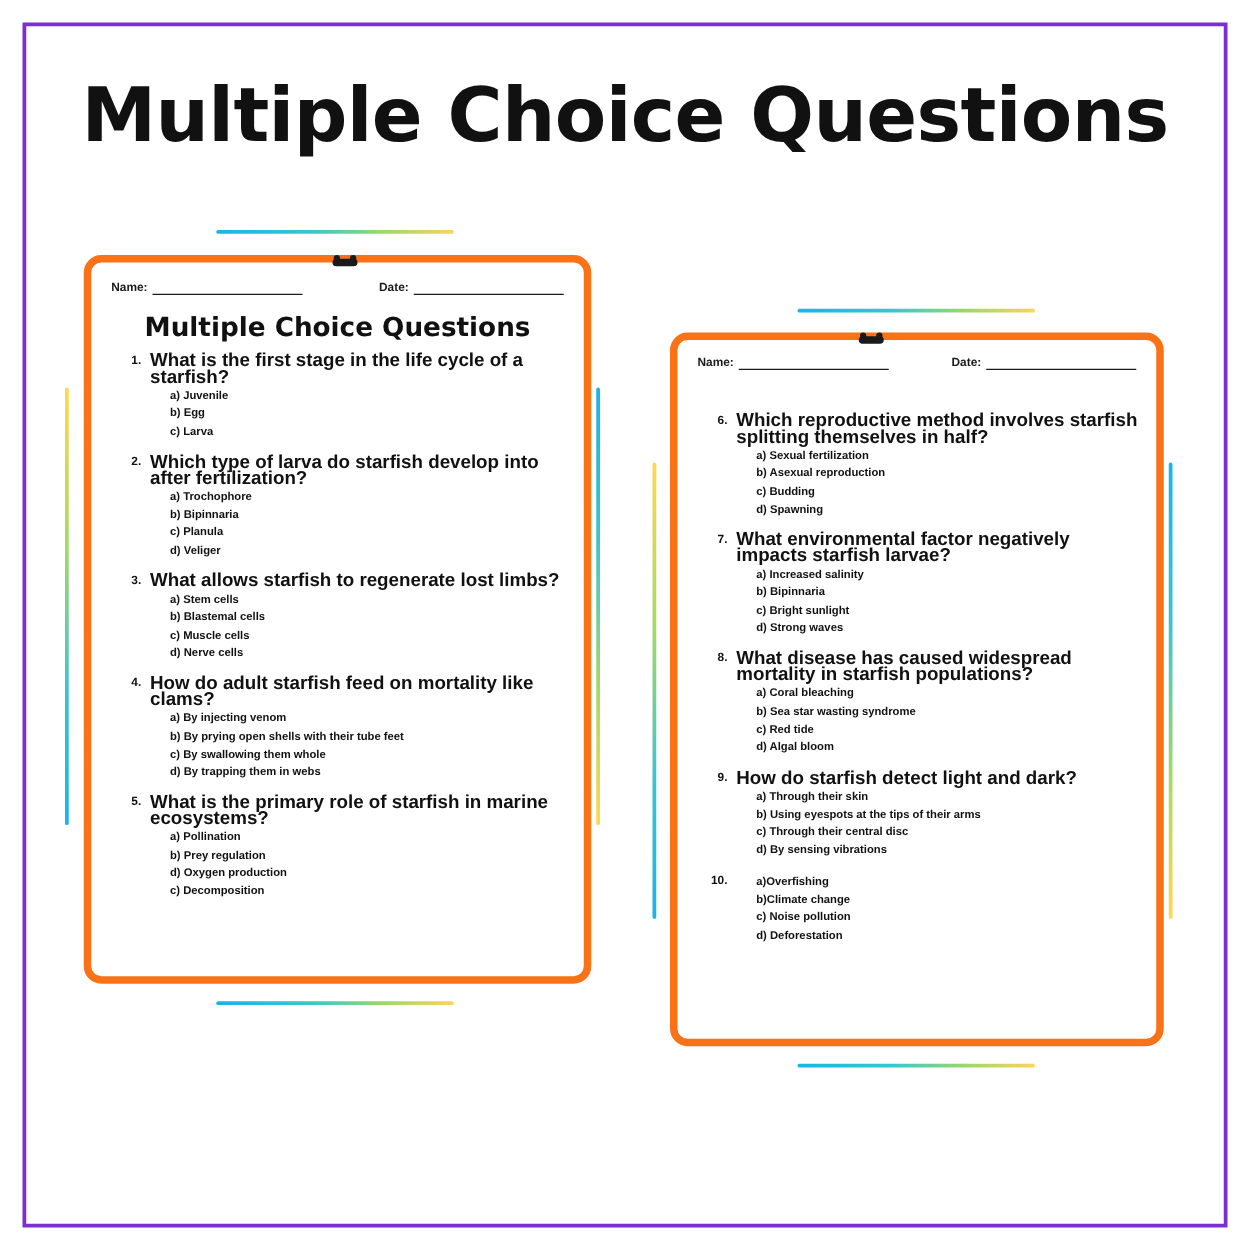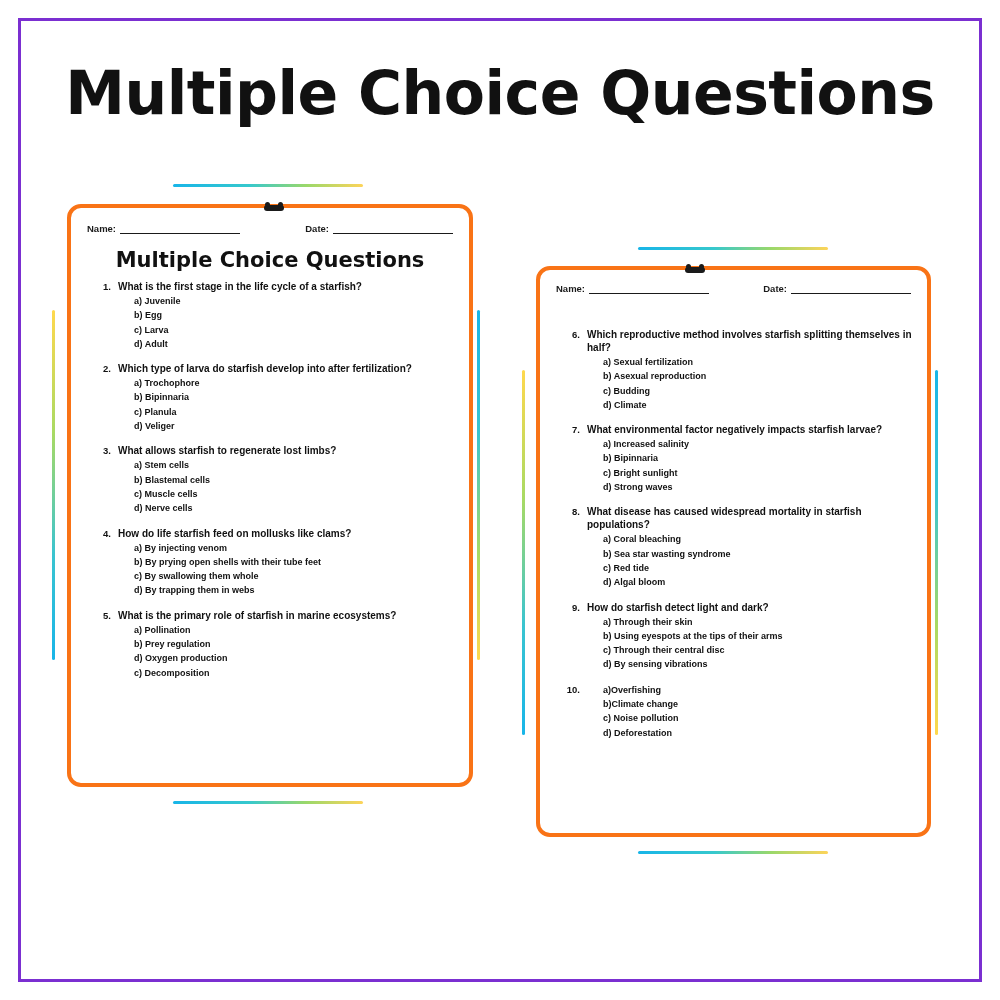--- a/index.html
+++ b/index.html
@@ -37,21 +37,21 @@
     font-weight: 700;
     letter-spacing: -0.5px;
     color: #111111;
     font-family: "DejaVu Sans", sans-serif;
   }
 
   
   .sheet {
     position: absolute;
     background: #ffffff;
-    border: 4px solid #f97316;
+    border: 6px solid #f97316;
     border-radius: 14px;
     box-sizing: border-box;
   }
   .sheet-left {
     left: 67px; top: 204px;
     width: 406px;
     height: 583px;
   }
   .sheet-right {
     left: 536px; top: 266px;
@@ -123,21 +123,21 @@
     padding-right: 7px;
     font-size: 9.5px;
     font-weight: 600;
     color: #111;
     line-height: 13px;
   }
   .qbody {
     flex: 1;
   }
   .qtext {
-    font-size: 10px;
+    font-size: 15px;
     font-weight: 700;
     color: #111;
     line-height: 13px;
     margin-bottom: 1px;
   }
   .opt {
     font-size: 9px;
     font-weight: 700;
     color: #111;
     line-height: 14.3px;
@@ -202,21 +202,20 @@
 
     <div class="qlist" style="top:72px;">
 
       <div class="qitem">
         <div class="qnum">1.</div>
         <div class="qbody">
           <div class="qtext">What is the first stage in the life cycle of a starfish?</div>
           <div class="opt">a) Juvenile</div>
           <div class="opt">b) Egg</div>
           <div class="opt">c) Larva</div>
-          <div class="opt">d) Adult</div>
         </div>
       </div>
 
       <div class="qitem">
         <div class="qnum">2.</div>
         <div class="qbody">
           <div class="qtext">Which type of larva do starfish develop into after fertilization?</div>
           <div class="opt">a) Trochophore</div>
           <div class="opt">b) Bipinnaria</div>
           <div class="opt">c) Planula</div>
@@ -231,21 +230,21 @@
           <div class="opt">a) Stem cells</div>
           <div class="opt">b) Blastemal cells</div>
           <div class="opt">c) Muscle cells</div>
           <div class="opt">d) Nerve cells</div>
         </div>
       </div>
 
       <div class="qitem">
         <div class="qnum">4.</div>
         <div class="qbody">
-          <div class="qtext">How do life starfish feed on mollusks like clams?</div>
+          <div class="qtext">How do adult starfish feed on mortality like clams?</div>
           <div class="opt">a) By injecting venom</div>
           <div class="opt">b) By prying open shells with their tube feet</div>
           <div class="opt">c) By swallowing them whole</div>
           <div class="opt">d) By trapping them in webs</div>
         </div>
       </div>
 
       <div class="qitem">
         <div class="qnum">5.</div>
         <div class="qbody">
@@ -276,21 +275,21 @@
 
     <div class="qlist" style="top:58px;">
 
       <div class="qitem">
         <div class="qnum">6.</div>
         <div class="qbody">
           <div class="qtext">Which reproductive method involves starfish splitting themselves in half?</div>
           <div class="opt">a) Sexual fertilization</div>
           <div class="opt">b) Asexual reproduction</div>
           <div class="opt">c) Budding</div>
-          <div class="opt">d) Climate</div>
+          <div class="opt">d) Spawning</div>
         </div>
       </div>
 
       <div class="qitem">
         <div class="qnum">7.</div>
         <div class="qbody">
           <div class="qtext">What environmental factor negatively impacts starfish larvae?</div>
           <div class="opt">a) Increased salinity</div>
           <div class="opt">b) Bipinnaria</div>
           <div class="opt">c) Bright sunlight</div>

